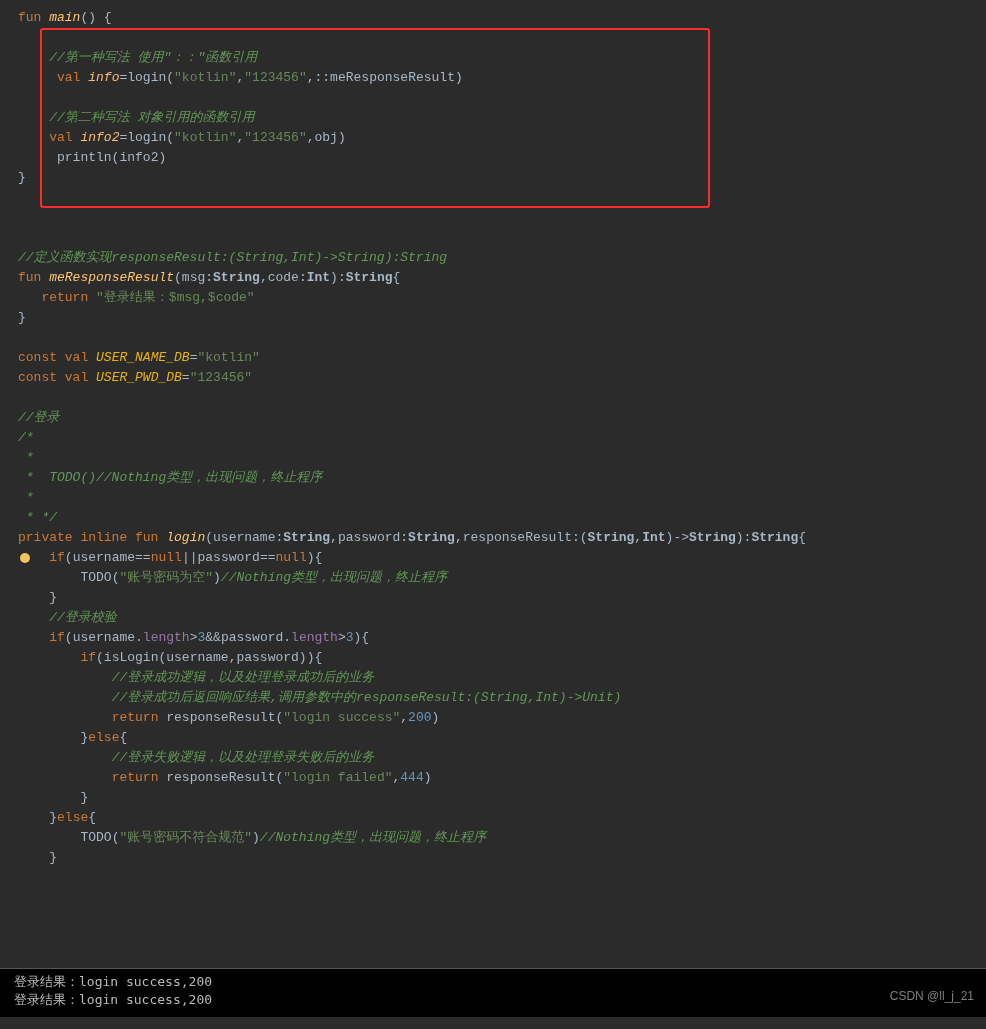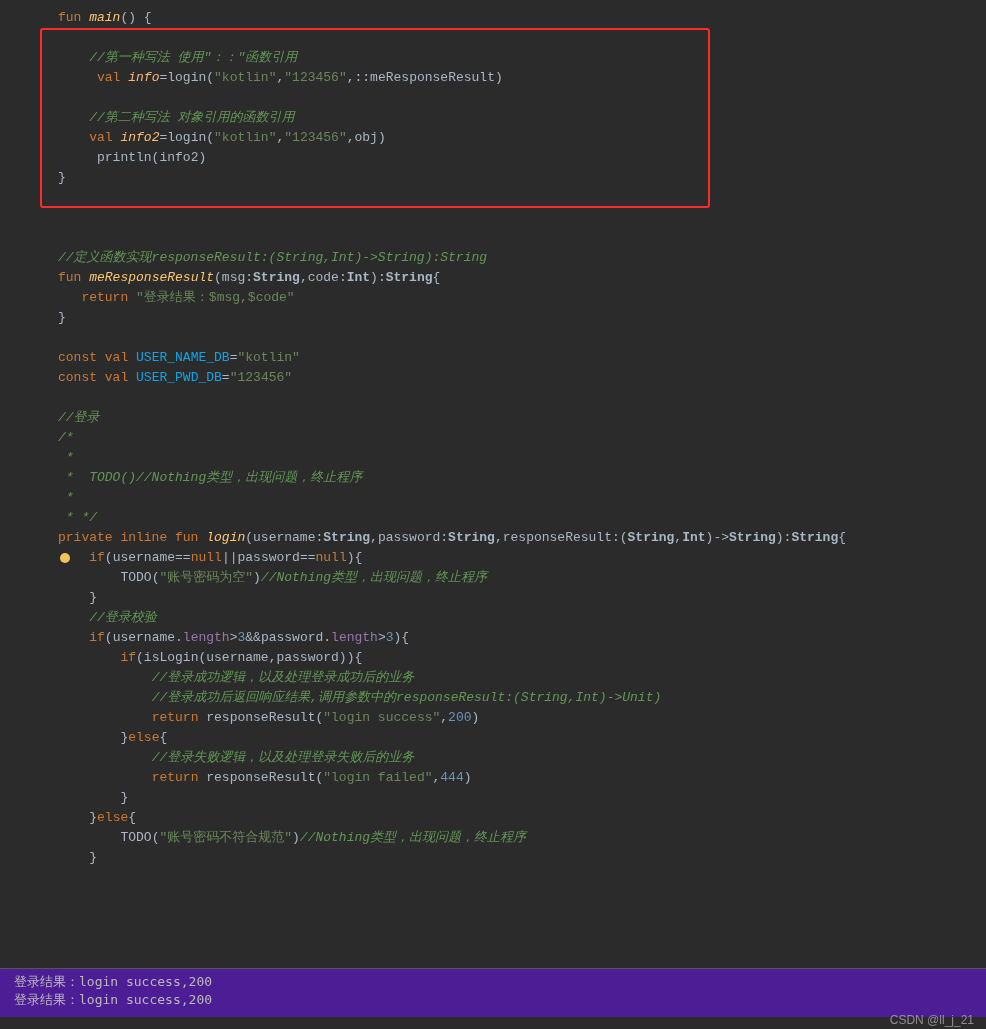--- a/index.html
+++ b/index.html
@@ -14,63 +14,62 @@
   }
   .editor {
     position: relative;
     padding: 8px 0 0 18px;
     background: #2b2b2b;
     min-height: 960px;
   }
   .line {
     white-space: pre;
     height: 20px;
-    margin-left: 40px;
   }
   .kw { color: #cc7832; font-weight: normal; }
   .fn-name { color: #ffc66d; font-style: italic; }
   .paren { color: #a9b7c6; }
   .doc-comment { color: #629755; font-style: italic; }
   .str { color: #6a8759; }
   .num { color: #6897bb; }
   .type { color: #a9b7c6; font-weight: bold; }
   .ident { color: #a9b7c6; }
-  .var-name { color: #0ea5e9; }
+  .var-name { color: #eab308; font-style: italic; }
   .local { color: #fdba74; font-style: italic; }
   .red-box {
     position: absolute;
     border: 2px solid #ff2a2a;
     border-radius: 3px;
     left: 40px;
     top: 28px;
     width: 666px;
     height: 176px;
     pointer-events: none;
   }
   .gutter-warn {
     position: absolute;
     left: 2px;
     width: 10px;
     height: 10px;
     background: #f2c55c;
     border-radius: 50%;
   }
   .console {
-    background: #4c1d95;
+    background: #000000;
     color: #bbbbbb;
     padding: 4px 4px 0 14px;
     font-family: 'Consolas', 'Monaco', monospace;
     font-size: 13px;
     line-height: 18px;
     border-top: 1px solid #555;
   }
   .watermark {
     position: absolute;
     right: 12px;
-    bottom: 0;
+    bottom: 24px;
     color: #d0d0d0;
     opacity: 0.6;
     font-size: 12px;
     font-family: sans-serif;
   }
 </style>
 </head>
 <body>
 
 <div class="editor">

